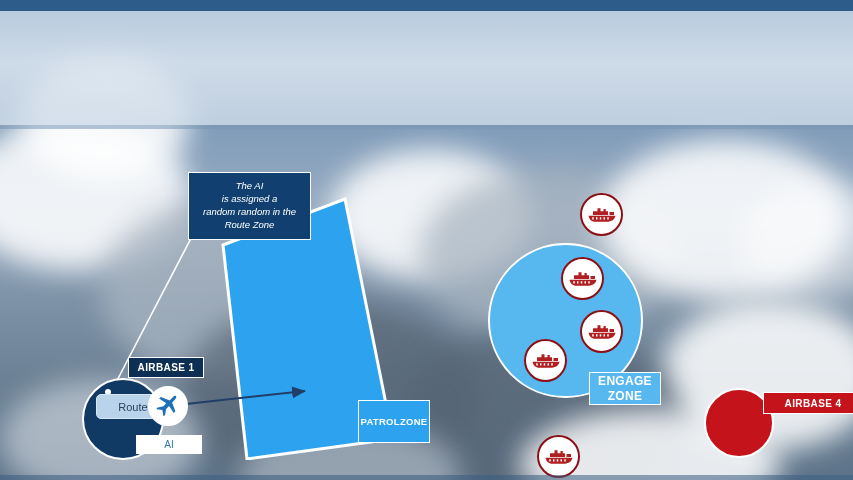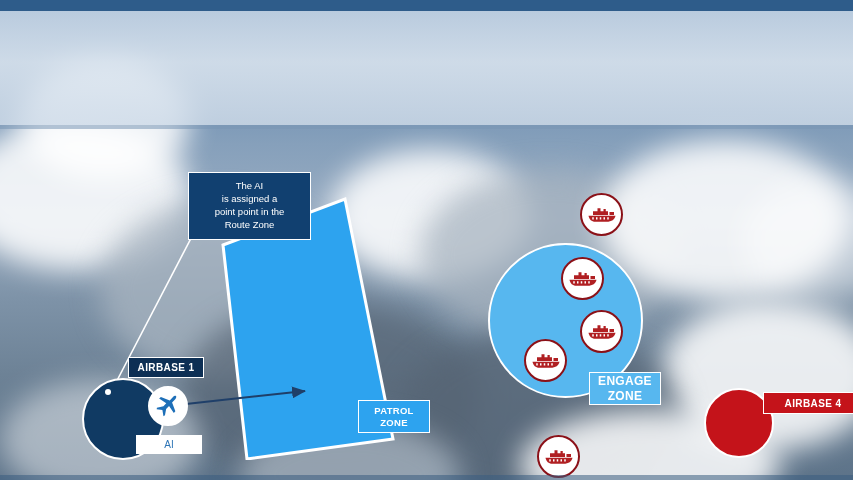--- a/index.html
+++ b/index.html
@@ -79,42 +79,42 @@
     display:flex;align-items:center;justify-content:center;
   }
 
   
   #callout{
     position:absolute;left:188px;top:172px;width:123px;height:68px;
     background:#114070;border:1.5px solid #ffffff;box-sizing:border-box;
     color:#ffffff;font-size:9.5px;line-height:1.38;text-align:center;
     padding-top:6px;
   }
-  #callout div{white-space:nowrap;}
+  #callout div{white-space:nowrap;font-style:italic;}
 
   
   .label{
     position:absolute;box-sizing:border-box;
     display:flex;align-items:center;justify-content:center;
     text-align:right;font-weight:bold;
   }
   #lbl-airbase1{
     left:128px;top:357px;width:76px;height:21px;
     background:#0d2f54;border:1.5px solid #ffffff;color:#ffffff;
     font-size:10px;letter-spacing:.4px;
   }
   #lbl-ai{
     left:136px;top:435px;width:66px;height:19px;
     background:#ffffff;border:1.5px solid #ffffff;color:#2e75b6;
     font-size:10px;font-weight:normal;
   }
   #lbl-patrol{
-    left:358px;top:400px;width:72px;height:33px;
+    left:358px;top:400px;width:72px;height:43px;
     background:#2da3ef;border:1.5px solid #ffffff;color:#ffffff;
-    font-size:9.5px;line-height:1.25;flex-direction:column;letter-spacing:.3px;
+    font-size:9.5px;line-height:1.25;flex-direction:row;letter-spacing:.3px;
   }
   #lbl-engage{
     left:589px;top:372px;width:72px;height:33px;
     background:#57b7ef;border:1.5px solid #ffffff;color:#ffffff;
     font-size:12px;line-height:1.25;flex-direction:column;letter-spacing:.3px;
   }
   #lbl-airbase4{
     left:763px;top:392px;width:100px;height:22px;
     background:#c4131a;border:1.5px solid #ffffff;color:#ffffff;
     font-size:10px;letter-spacing:.4px;
@@ -161,20 +161,21 @@
     <defs>
       <marker id="arrowhead" markerWidth="7" markerHeight="6" refX="6.5" refY="3" orient="auto">
         <polygon points="0 0, 7 3, 0 6" fill="#1f3f69"></polygon>
       </marker>
     </defs>
     <line x1="186" y1="404" x2="305" y2="391" stroke="#1f3f69" stroke-width="2" marker-end="url(#arrowhead)"></line>
   </svg>
 
   <div id="airbase1-circle"></div>
   <div id="route-dot"></div>
+  <div id="route-box">Route</div>
 
   <div id="ai-plane">
     <svg width="28" height="28" viewBox="0 0 24 24">
       <path fill="#1d6fb8" d="M2.5 13.4l5.6-1.1 2.4-2.6-6.1-4.1 1.5-1.3 7.6 2.9 2.6-2.8c.9-1 2.1-1.4 2.7-.9.6.5.3 1.7-.6 2.7l-2.7 2.9 2.8 7.4-1.3 1.5-4.1-6-2.5 2.5-1 5.5-1.3.7-.9-5.2-4.9-.8z"></path>
     </svg>
   </div>
 
   <div id="airbase4-circle"></div>
 
   <div class="ship" style="left:580px;top:193px;">
@@ -243,21 +244,21 @@
           <rect x="17" y="15" width="2" height="3"></rect>
           <rect x="22" y="15" width="2" height="3"></rect>
           <rect x="27" y="15" width="2" height="3"></rect>
         </g>
     </svg>
   </div>
 
   <div id="callout">
     <div>The AI</div>
     <div>is assigned a</div>
-    <div>point point in the</div>
+    <div>random random in the</div>
     <div>Route Zone</div>
   </div>
 
   <div class="label" id="lbl-airbase1">AIRBASE 1</div>
 
   <div class="label" id="lbl-ai">AI</div>
 
   <div class="label" id="lbl-patrol">
     <span>PATROL</span>
     <span>ZONE</span>

